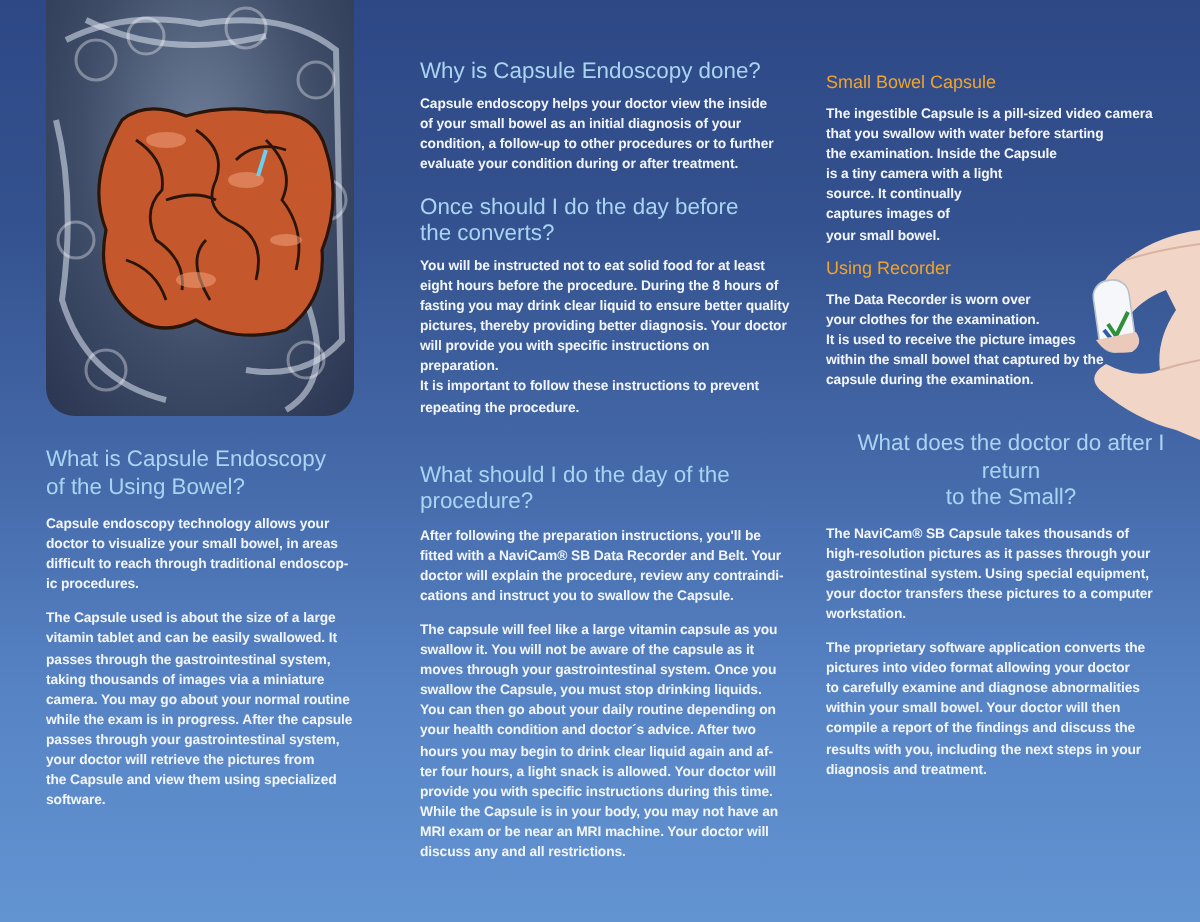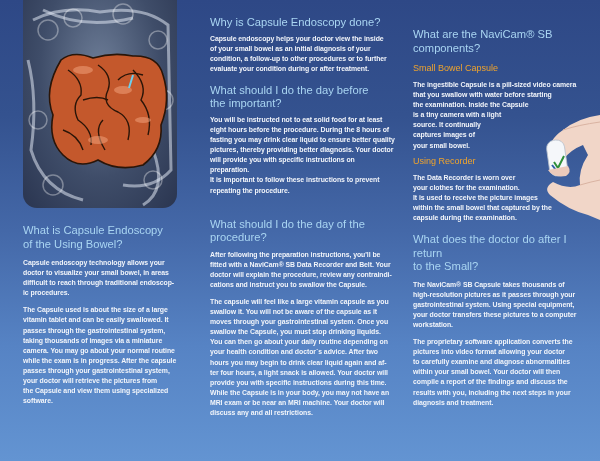--- a/index.html
+++ b/index.html
@@ -104,34 +104,34 @@
       <span>while the exam is in progress. After the capsule</span><br>
       <span>passes through your gastrointestinal system,</span><br>
       <span>your doctor will retrieve the pictures from</span><br>
       <span>the Capsule and view them using specialized</span><br>
       <span>software.</span>
     </p>
   </div>
 </div>
 
 <div class="col col2">
-  <div style="position:absolute; top:16px; left:0; width:185px;">
+  <div style="position:absolute; top:30px; left:0; width:185px;">
     <h2>
       <span>Why is Capsule Endoscopy done?</span>
     </h2>
     <p style="margin-top:4px;">
       <span>Capsule endoscopy helps your doctor view the inside</span><br>
       <span>of your small bowel as an initial diagnosis of your</span><br>
       <span>condition, a follow-up to other procedures or to further</span><br>
       <span>evaluate your condition during or after treatment.</span>
     </p>
 
     <h2 style="margin-top:10px;">
-      <span>What should I do the day before</span><br>
-      <span>the important?</span>
+      <span>Once should I do the day before</span><br>
+      <span>the converts?</span>
     </h2>
     <p style="margin-top:4px;">
       <span>You will be instructed not to eat solid food for at least</span><br>
       <span>eight hours before the procedure. During the 8 hours of</span><br>
       <span>fasting you may drink clear liquid to ensure better quality</span><br>
       <span>pictures, thereby providing better diagnosis. Your doctor</span><br>
       <span>will provide you with specific instructions on preparation.</span><br>
       <span>It is important to follow these instructions to prevent</span><br>
       <span>repeating the procedure.</span>
     </p>
@@ -157,44 +157,40 @@
       <span>provide you with specific instructions during this time.</span><br>
       <span>While the Capsule is in your body, you may not have an</span><br>
       <span>MRI exam or be near an MRI machine. Your doctor will</span><br>
       <span>discuss any and all restrictions.</span>
     </p>
   </div>
 </div>
 
 <div class="col col3">
   <div style="position:absolute; top:28px; left:0; width:185px;">
-    <h2>
-      <span>What are the NaviCam® SB</span><br>
-      <span>components?</span>
-    </h2>
     <h3 style="margin-top:8px;">Small Bowel Capsule</h3>
     <p style="margin-top:6px;">
       <span>The ingestible Capsule is a pill-sized video camera</span><br>
       <span>that you swallow with water before starting</span><br>
       <span>the examination. Inside the Capsule</span><br>
       <span>is a tiny camera with a light</span><br>
       <span>source. It continually</span><br>
       <span>captures images of</span><br>
       <span>your small bowel.</span>
     </p>
     <h3 style="margin-top:5px;">Using Recorder</h3>
     <p style="margin-top:6px;">
       <span>The Data Recorder is worn over</span><br>
       <span>your clothes for the examination.</span><br>
       <span>It is used to receive the picture images</span><br>
       <span>within the small bowel that captured by the</span><br>
       <span>capsule during the examination.</span>
     </p>
 
-    <h2 style="margin-top:10px;">
+    <h2 style="margin-top:20px;text-align:center;">
       <span>What does the doctor do after I return</span><br>
       <span>to the Small?</span>
     </h2>
     <p style="margin-top:6px;">
       <span>The NaviCam® SB Capsule takes thousands of</span><br>
       <span>high-resolution pictures as it passes through your</span><br>
       <span>gastrointestinal system. Using special equipment,</span><br>
       <span>your doctor transfers these pictures to a computer</span><br>
       <span>workstation.</span>
     </p>

